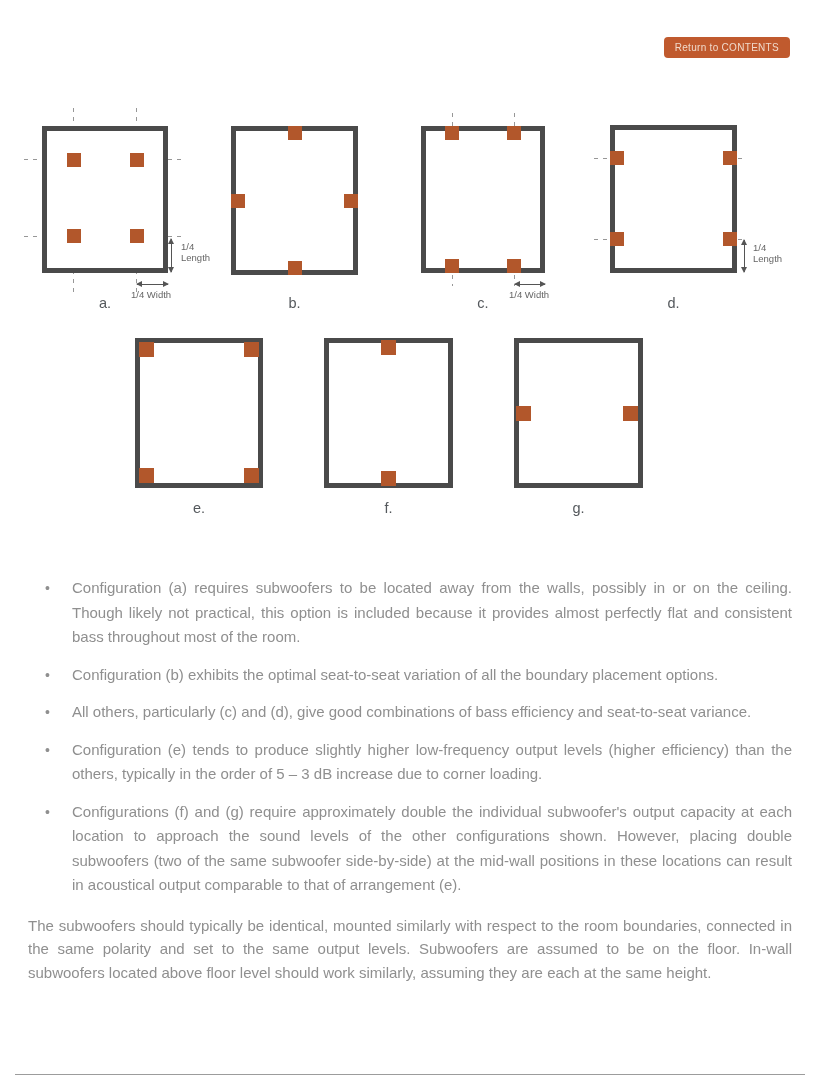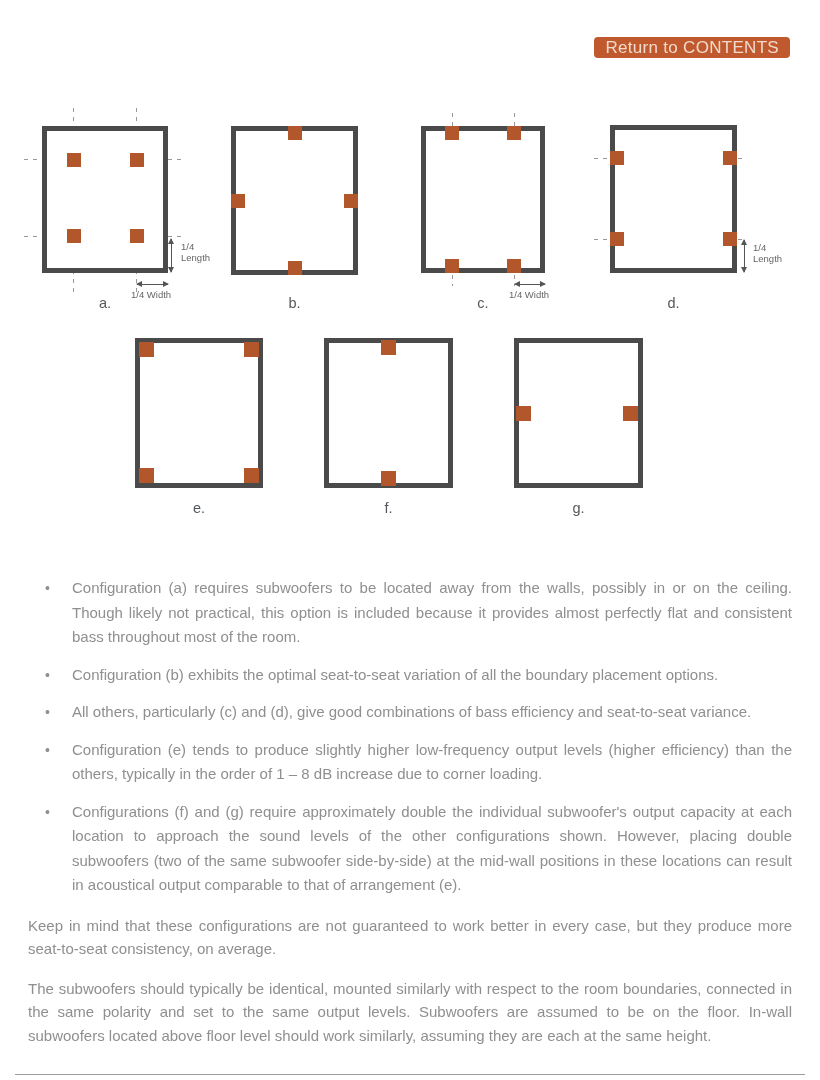--- a/index.html
+++ b/index.html
@@ -4,21 +4,21 @@
 <style>
   html,body{margin:0;padding:0;background:#ffffff;}
   .page{
     position:relative;width:820px;height:1080px;background:#ffffff;overflow:hidden;
     font-family:"Liberation Sans",sans-serif;
   }
   
   .return-btn{
     position:absolute;top:37px;right:30px;height:21px;line-height:21px;
     background:#C05A2E;color:#F0DACB;border:none;border-radius:4px;
-    padding:0 11px;font-size:17px;font-family:"Liberation Sans",sans-serif;
+    padding:0 11px;font-size:10px;font-family:"Liberation Sans",sans-serif;
     letter-spacing:.3px;cursor:pointer;
   }
   
   .room{position:absolute;box-sizing:border-box;border:5px solid #4A4A4A;background:#ffffff;}
   .sq{position:absolute;background:#B2572B;width:14px;height:14px;}
   .sq15{width:15px;height:15px;}
   .dash-v{position:absolute;width:1px;background:repeating-linear-gradient(to bottom,#979797 0 4px,transparent 4px 9px);}
   .dash-h{position:absolute;height:1px;background:repeating-linear-gradient(to right,#979797 0 4px,transparent 4px 9px);}
   .arrow-h{position:absolute;height:0;border-top:1px solid #555;}
   .arrow-h::before{content:"";position:absolute;left:-1px;top:-4px;width:0;height:0;
@@ -142,25 +142,24 @@
     <div class="bullet-item">
       <span class="bullet-marker">•</span>
       <div class="bullet-text">Configuration (b) exhibits the optimal seat-to-seat variation of all the boundary placement options.</div>
     </div>
     <div class="bullet-item">
       <span class="bullet-marker">•</span>
       <div class="bullet-text">All others, particularly (c) and (d), give good combinations of bass efficiency and seat-to-seat variance.</div>
     </div>
     <div class="bullet-item">
       <span class="bullet-marker">•</span>
-      <div class="bullet-text">Configuration (e) tends to produce slightly higher low-frequency output levels (higher efficiency) than the others, typically in the order of 1 – 8 dB increase due to corner loading.</div>
+      <div class="bullet-text">Configuration (e) tends to produce slightly higher low-frequency output levels (higher efficiency) than the others, typically in the order of 5 – 3 dB increase due to corner loading.</div>
     </div>
     <div class="bullet-item">
       <span class="bullet-marker">•</span>
       <div class="bullet-text">Configurations (f) and (g) require approximately double the individual subwoofer's output capacity at each location to approach the sound levels of the other configurations shown. However, placing double subwoofers (two of the same subwoofer side-by-side) at the mid-wall positions in these locations can result in acoustical output comparable to that of arrangement (e).</div>
     </div>
-    <p class="para">Keep in mind that these configurations are not guaranteed to work better in every case, but they produce more seat-to-seat consistency, on average.</p>
     <p class="para">The subwoofers should typically be identical, mounted similarly with respect to the room boundaries, connected in the same polarity and set to the same output levels. Subwoofers are assumed to be on the floor. In-wall subwoofers located above floor level should work similarly, assuming they are each at the same height.</p>
   </div>
 
   <div class="divider"></div>
 
 </div>
 
 </body></html>

